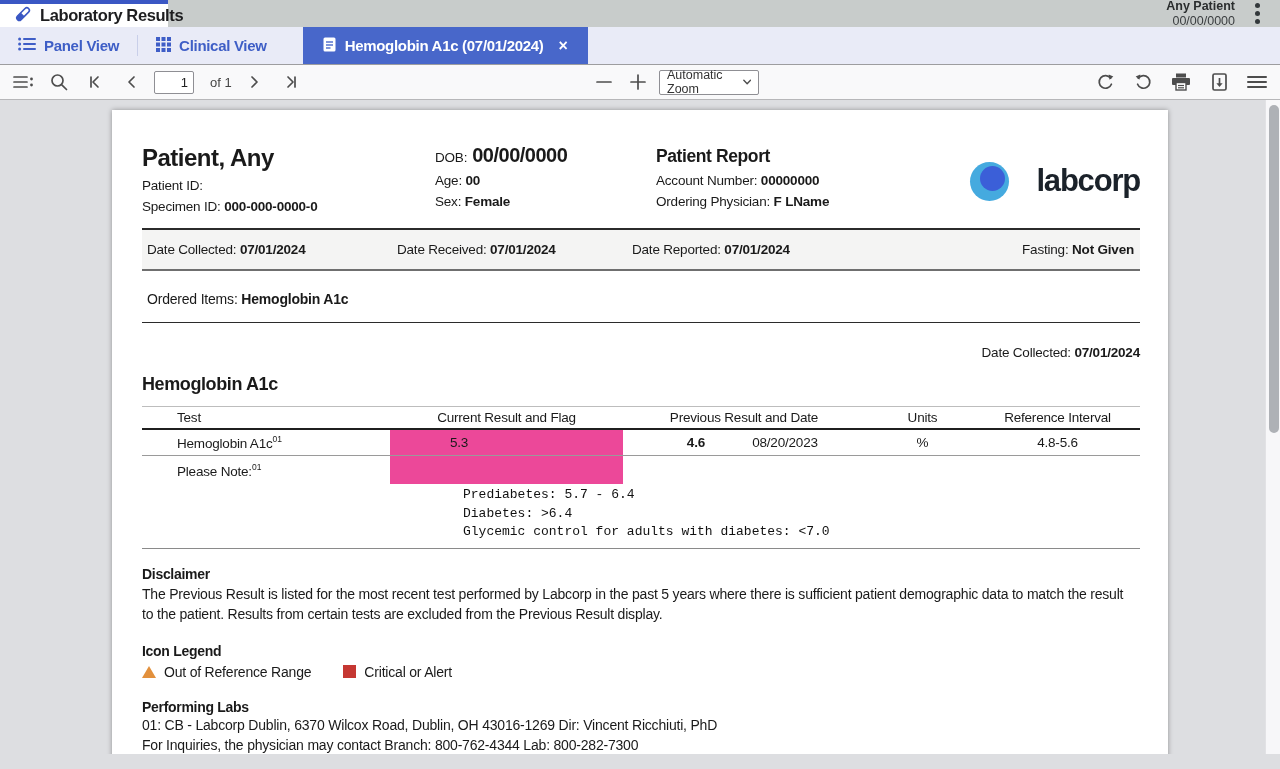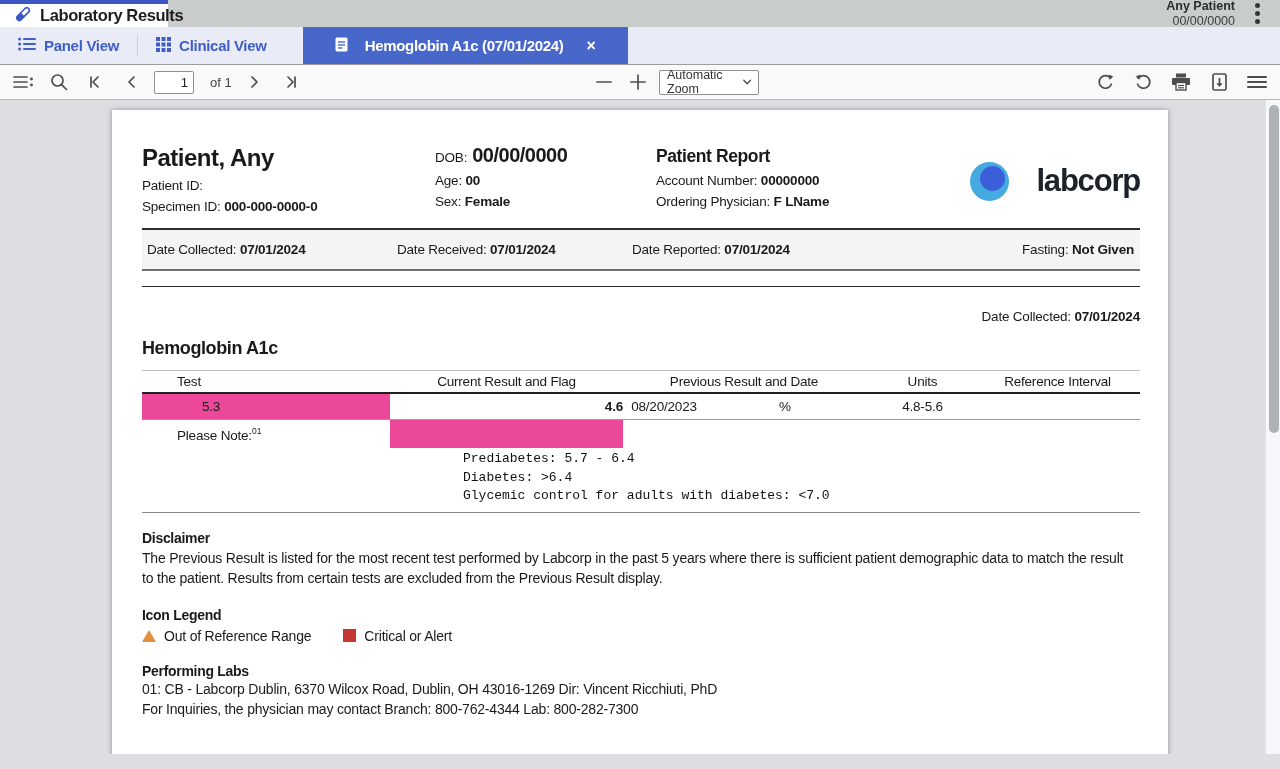--- a/index.html
+++ b/index.html
@@ -14,21 +14,21 @@
   .patient-block { text-align:right; line-height:15px; }
   .patient-name { font-size:12.5px; font-weight:700; color:#2a2d2e; }
   .patient-dob { font-size:12.5px; color:#3b3e40; }
   .kebab { display:flex; flex-direction:column; gap:3px; padding:4px 6px; cursor:pointer; }
   .kebab i { width:5px; height:5px; border-radius:50%; background:#33383b; display:block; }
 
   
   .tabbar { height:37px; background:#e9ebf7; display:flex; align-items:stretch; }
   .tab-link { display:flex; align-items:center; gap:8px; padding:0 18px; color:#3e5ec6; font-size:15px; font-weight:600; letter-spacing:-0.3px; cursor:pointer; }
   .vsep { width:1px; background:#c9cfe9; margin:8px 0; }
-  .tab-active { margin-left:18px; display:flex; align-items:center; gap:17px; padding:0 32px; background:#4867ca; color:#fff; font-size:15px; font-weight:600; letter-spacing:-0.3px; cursor:pointer; }
+  .tab-active { margin-left:18px; display:flex; align-items:center; gap:9px; padding:0 20px; background:#4867ca; color:#fff; font-size:15px; font-weight:600; letter-spacing:-0.3px; cursor:pointer; }
   .tab-close { font-size:16px; margin-left:6px; cursor:pointer; line-height:1; }
 
   
   .pdftoolbar { height:36px; background:#f9f9fa; border-top:1px solid #9d9d9f; border-bottom:1px solid #b7b7b9; display:flex; align-items:center; padding:0 10px; position:relative; }
   .tgroup { display:flex; align-items:center; gap:10px; }
   .tbtn { display:flex; align-items:center; justify-content:center; width:26px; height:26px; cursor:pointer; }
   .tbtn svg { display:block; }
   .page-input { width:40px; height:23px; border:1px solid #8f8f94; border-radius:2px; background:#fff; text-align:right; padding-right:5px; font-size:13px; color:#222; font-family:"Liberation Sans",sans-serif; }
   .page-of { font-size:13px; color:#444; margin-left:6px; }
   .tcenter { position:absolute; left:50%; transform:translateX(-50%); display:flex; align-items:center; gap:8px; margin-left:35px; }
@@ -321,37 +321,41 @@
       <div class="rule-dark"></div>
 
       <div class="dates-row">
         <span class="d1"><span>Date Collected:</span> <b>07/01/2024</b></span>
         <span class="d2"><span>Date Received:</span> <b>07/01/2024</b></span>
         <span class="d3"><span>Date Reported:</span> <b>07/01/2024</b></span>
         <span class="d4"><span>Fasting:</span> <b>Not Given</b></span>
       </div>
       <div class="rule-mid"></div>
 
+      <div class="ordered-row">
+        <span>Ordered Items:</span> <b>Hemoglobin A1c</b>
+      </div>
       <div class="hr-ordered"></div>
 
       <div class="date-right">
         <span>Date Collected:</span> <b>07/01/2024</b>
       </div>
 
       <div class="section-title">Hemoglobin A1c</div>
 
       <div class="rtable">
         <div class="tr cols-head thead">
           <div class="td td-test">Test</div>
           <div class="td center">Current Result and Flag</div>
           <div class="td center">Previous Result and Date</div>
           <div class="td center">Units</div>
           <div class="td center">Reference Interval</div>
         </div>
         <div class="tr cols-data trow">
+          <div class="td td-test"><span>Hemoglobin A1c</span><sup class="fn">01</sup></div>
           <div class="td hl">
               <span class="hl-val">5.3</span>
             </div>
           <div class="td right"><b>4.6</b></div>
           <div class="td center">08/20/2023</div>
           <div class="td center">%</div>
           <div class="td center">4.8-5.6</div>
         </div>
         <div class="tr cols-data tnote">
           <div class="td td-test"><span>Please Note:</span><sup class="fn">01</sup></div>

